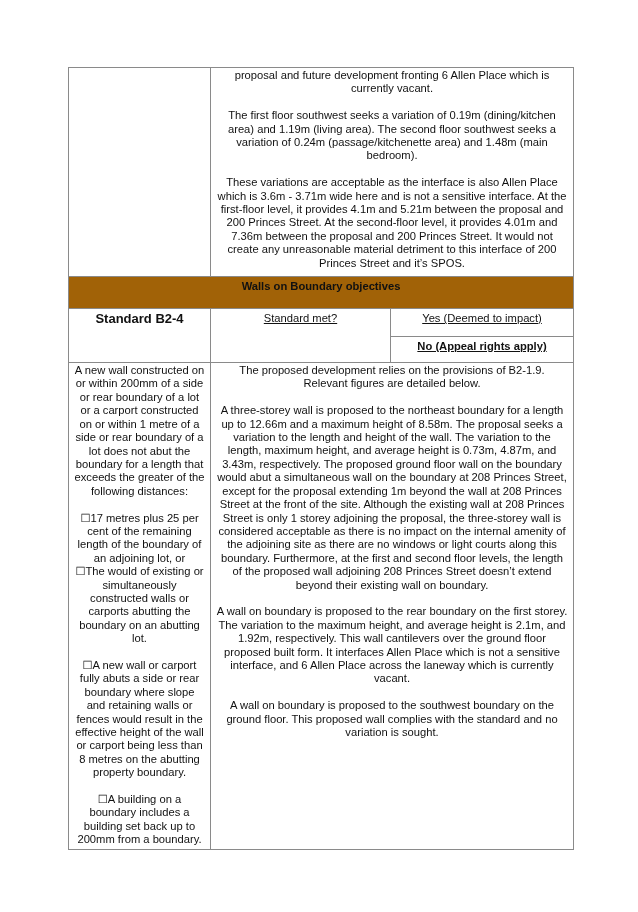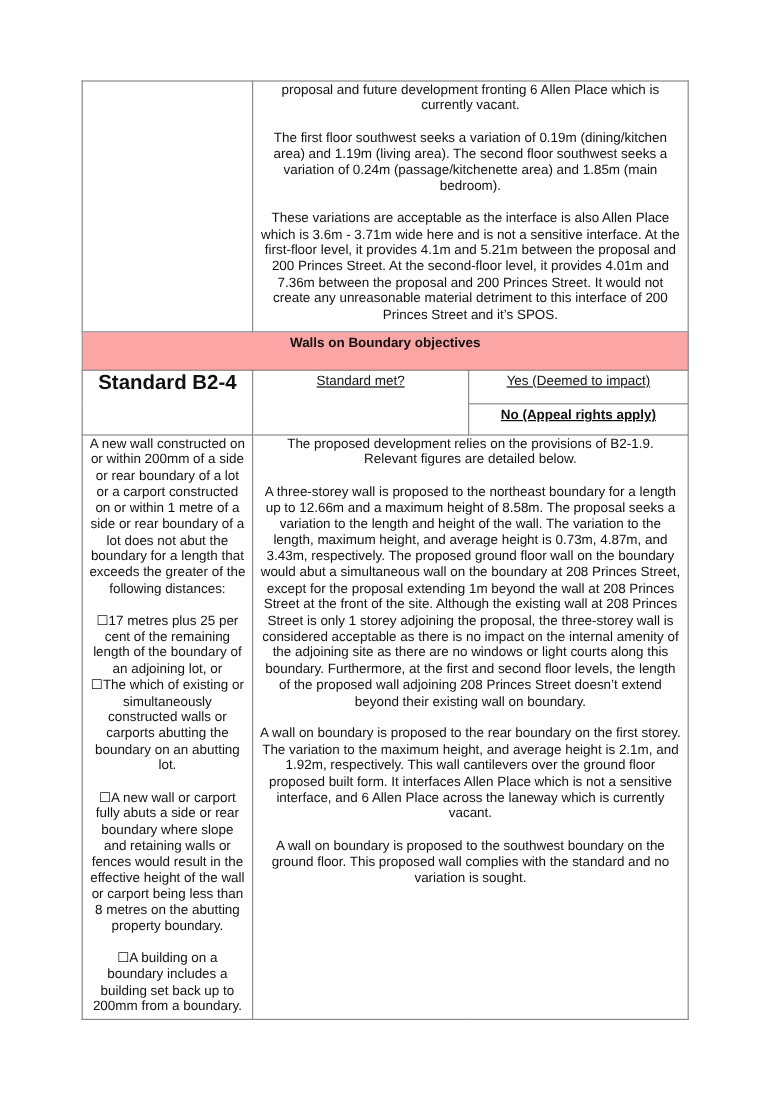--- a/index.html
+++ b/index.html
@@ -3,61 +3,61 @@
 <meta charset="utf-8">
 <style>
   html, body { margin: 0; padding: 0; background: #ffffff; }
   body { width: 638px; height: 912px; position: relative; overflow: hidden;
          font-family: "Liberation Sans", sans-serif; color: #111; }
   .tbl { position: absolute; left: 68px; top: 67px; width: 505px;
          border-collapse: collapse; table-layout: fixed; font-size: 11.2px; line-height: 13.4px; text-align: center; }
   .tbl td { border: 1px solid #8a8a8a; vertical-align: top; padding: 1px 5px 2px 5px; }
   .tbl p { margin: 0 0 13.4px 0; }
   .tbl p:last-child { margin-bottom: 0; }
-  .section { background: #fca5a5; font-weight: bold; height: 26px; padding-top: 3px !important; }
-  .std-title { font-weight: bold; font-size: 17px; padding-top: 3px !important; }
+  .section { background: #a16207; font-weight: bold; height: 26px; padding-top: 3px !important; }
+  .std-title { font-weight: bold; font-size: 13px; padding-top: 3px !important; }
   .yes { height: 22px; padding-top: 3px !important; text-decoration: underline; }
   .no { font-weight: bold; height: 20px; padding-top: 3px !important; text-decoration: underline; }
   .left-col p { margin-bottom: 13.4px; }
   .left-col .tight { margin-bottom: 0; }
 </style>
 </head>
 <body>
 
 <table class="tbl">
   <colgroup>
     <col style="width:142px">
     <col style="width:180px">
     <col style="width:183px">
   </colgroup>
   <tbody>
       <tr>
     <td></td>
     <td colspan="2">
       <p>proposal and future development fronting 6 Allen Place which is currently vacant.</p>
-      <p>The first floor southwest seeks a variation of 0.19m (dining/kitchen area) and 1.19m (living area). The second floor southwest seeks a variation of 0.24m (passage/kitchenette area) and 1.85m (main bedroom).</p>
+      <p>The first floor southwest seeks a variation of 0.19m (dining/kitchen area) and 1.19m (living area). The second floor southwest seeks a variation of 0.24m (passage/kitchenette area) and 1.48m (main bedroom).</p>
       <p style="margin-bottom:4px">These variations are acceptable as the interface is also Allen Place which is 3.6m - 3.71m wide here and is not a sensitive interface. At the first-floor level, it provides 4.1m and 5.21m between the proposal and 200 Princes Street. At the second-floor level, it provides 4.01m and 7.36m between the proposal and 200 Princes Street. It would not create any unreasonable material detriment to this interface of 200 Princes Street and it’s SPOS.</p>
     </td>
   </tr>
   <tr>
     <td colspan="3" class="section">Walls on Boundary objectives</td>
   </tr>
   <tr>
     <td rowspan="2" class="std-title">Standard B2-4</td>
     <td rowspan="2" class="yes">Standard met?</td>
     <td class="yes">Yes (Deemed to impact)</td>
   </tr>
   <tr>
     <td class="no">No (Appeal rights apply)</td>
   </tr>
   <tr>
     <td class="left-col">
       <p>A new wall constructed on or within 200mm of a side or rear boundary of a lot or a carport constructed on or within 1 metre of a side or rear boundary of a lot does not abut the boundary for a length that exceeds the greater of the following distances:</p>
       <p class="tight">☐17 metres plus 25 per cent of the remaining length of the boundary of an adjoining lot, or</p>
-      <p>☐The which of existing or simultaneously constructed walls or carports abutting the boundary on an abutting lot.</p>
+      <p>☐The would of existing or simultaneously constructed walls or carports abutting the boundary on an abutting lot.</p>
       <p>☐A new wall or carport fully abuts a side or rear boundary where slope and retaining walls or fences would result in the effective height of the wall or carport being less than 8 metres on the abutting property boundary.</p>
       <p>☐A building on a boundary includes a building set back up to 200mm from a boundary.</p>
     </td>
     <td colspan="2">
       <p>The proposed development relies on the provisions of B2-1.9. Relevant figures are detailed below.</p>
       <p>A three-storey wall is proposed to the northeast boundary for a length up to 12.66m and a maximum height of 8.58m. The proposal seeks a variation to the length and height of the wall. The variation to the length, maximum height, and average height is 0.73m, 4.87m, and 3.43m, respectively. The proposed ground floor wall on the boundary would abut a simultaneous wall on the boundary at 208 Princes Street, except for the proposal extending 1m beyond the wall at 208 Princes Street at the front of the site. Although the existing wall at 208 Princes Street is only 1 storey adjoining the proposal, the three-storey wall is considered acceptable as there is no impact on the internal amenity of the adjoining site as there are no windows or light courts along this boundary. Furthermore, at the first and second floor levels, the length of the proposed wall adjoining 208 Princes Street doesn’t extend beyond their existing wall on boundary.</p>
       <p>A wall on boundary is proposed to the rear boundary on the first storey. The variation to the maximum height, and average height is 2.1m, and 1.92m, respectively. This wall cantilevers over the ground floor proposed built form. It interfaces Allen Place which is not a sensitive interface, and 6 Allen Place across the laneway which is currently vacant.</p>
       <p>A wall on boundary is proposed to the southwest boundary on the ground floor. This proposed wall complies with the standard and no variation is sought.</p>
     </td>
   </tr>

